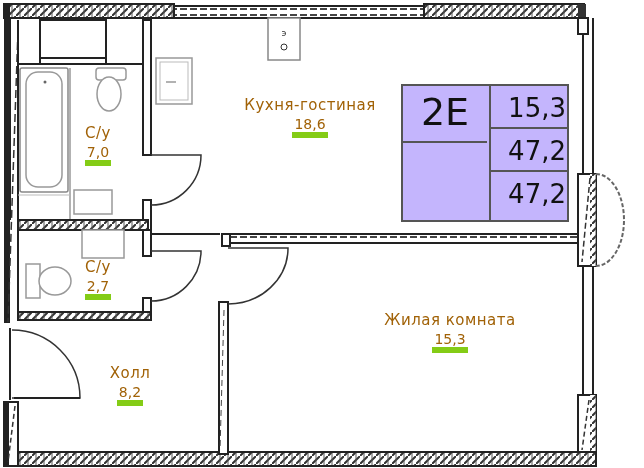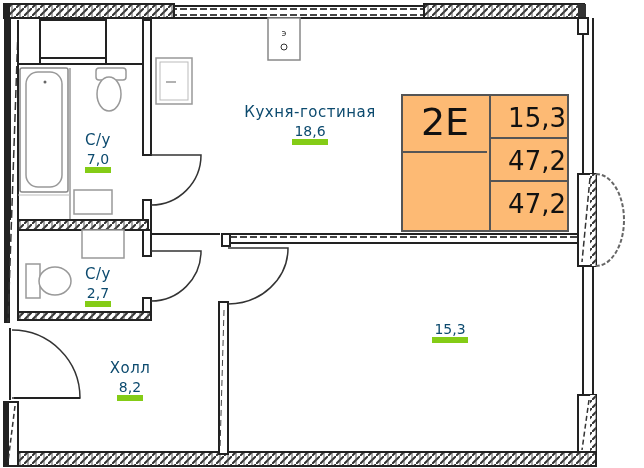--- a/index.html
+++ b/index.html
@@ -1,21 +1,21 @@
 <!DOCTYPE html>
 <html><head>
   <meta charset="utf-8">
   <style>
     html, body { margin: 0; padding: 0; background: #ffffff; }
     .plan { position: relative; width: 644px; height: 468px; overflow: hidden; background: #fff; font-family: "DejaVu Sans Mono", monospace; }
     svg { position: absolute; left: 0; top: 0; }
-    .label { position: absolute; text-align: center; color: #0c4a6e; font-family: "DejaVu Sans", sans-serif; margin-top: 7px; }
+    .label { position: absolute; text-align: center; color: #a16207; font-family: "DejaVu Sans", sans-serif; }
     .rname { font-size: 15px; letter-spacing: 0.5px; line-height: 17px; }
     .rarea { font-size: 14px; line-height: 16px; display: inline-block; border-bottom: 6px solid #84cc16; padding: 0 2px; }
-    .info { position: absolute; left: 401px; top: 94px; width: 164px; height: 134px; border: 2px solid #555; background: #fdba74; text-decoration: underline; }
+    .info { position: absolute; left: 401px; top: 84px; width: 164px; height: 134px; border: 2px solid #555; background: #c4b5fd; text-decoration: underline; }
     .info .code { position: absolute; left: 0; top: 0; width: 84px; height: 55px; border-bottom: 2px solid #555; font-family: "DejaVu Sans", sans-serif; font-size: 38px; line-height: 52px; text-align: center; color: #111; }
     .info .col { position: absolute; left: 86px; top: 0; width: 78px; height: 134px; border-left: 2px solid #555; }
     .info .cell { height: 43px; border-bottom: 2px solid #555; font-family: "DejaVu Sans", sans-serif; font-size: 26px; line-height: 44px; text-align: right; padding-right: 3px; color: #111; box-sizing: border-box; }
     .info .cell:last-child { border-bottom: none; }
   </style>
 </head>
 <body>
 
 <div class="plan">
   <svg width="644" height="468" viewBox="0 0 644 468">
@@ -139,26 +139,27 @@
   <div class="label" style="left:70px; top:125px; width:56px;">
     <div class="rname">С/у</div>
     <div class="rarea">7,0</div>
   </div>
 
   <div class="label" style="left:70px; top:259px; width:56px;">
     <div class="rname">С/у</div>
     <div class="rarea">2,7</div>
   </div>
 
-  <div class="label" style="left:95px; top:353px; width:70px;">
+  <div class="label" style="left:95px; top:365px; width:70px;">
     <div class="rname">Холл</div>
     <div class="rarea">8,2</div>
   </div>
 
   <div class="label" style="left:350px; top:312px; width:200px;">
+    <div class="rname">Жилая комната</div>
     <div class="rarea">15,3</div>
   </div>
 
   <div class="info">
     <div class="code">2E</div>
     <div class="col">
       <div class="cell">15,3</div>
       <div class="cell">47,2</div>
       <div class="cell">47,2</div>
     </div>

